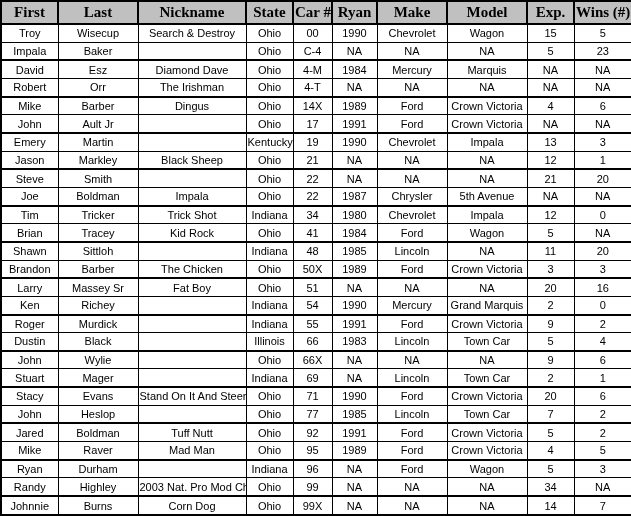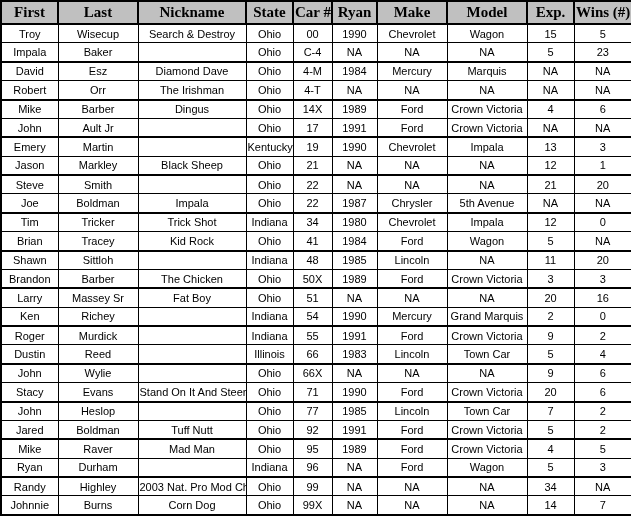--- a/index.html
+++ b/index.html
@@ -283,21 +283,21 @@
           <td class="">Indiana</td>
           <td class="">55</td>
           <td class="">1991</td>
           <td class="">Ford</td>
           <td class="">Crown Victoria</td>
           <td class="">9</td>
           <td class=" last-col">2</td>
         </tr>
         <tr>
           <td class="first-col">Dustin</td>
-          <td class="">Reed</td>
+          <td class="">Black</td>
           <td class=""></td>
           <td class="">Illinois</td>
           <td class="">66</td>
           <td class="">1983</td>
           <td class="">Lincoln</td>
           <td class="">Town Car</td>
           <td class="">5</td>
           <td class=" last-col">4</td>
         </tr>
         <tr>
@@ -306,20 +306,32 @@
           <td class=""></td>
           <td class="">Ohio</td>
           <td class="">66X</td>
           <td class="">NA</td>
           <td class="">NA</td>
           <td class="">NA</td>
           <td class="">9</td>
           <td class=" last-col">6</td>
         </tr>
         <tr>
+          <td class="first-col">Stuart</td>
+          <td class="">Mager</td>
+          <td class=""></td>
+          <td class="">Indiana</td>
+          <td class="">69</td>
+          <td class="">NA</td>
+          <td class="">Lincoln</td>
+          <td class="">Town Car</td>
+          <td class="">2</td>
+          <td class=" last-col">1</td>
+        </tr>
+        <tr>
           <td class="first-col">Stacy</td>
           <td class="">Evans</td>
           <td class="">Stand On It And Steer</td>
           <td class="">Ohio</td>
           <td class="">71</td>
           <td class="">1990</td>
           <td class="">Ford</td>
           <td class="">Crown Victoria</td>
           <td class="">20</td>
           <td class=" last-col">6</td>

